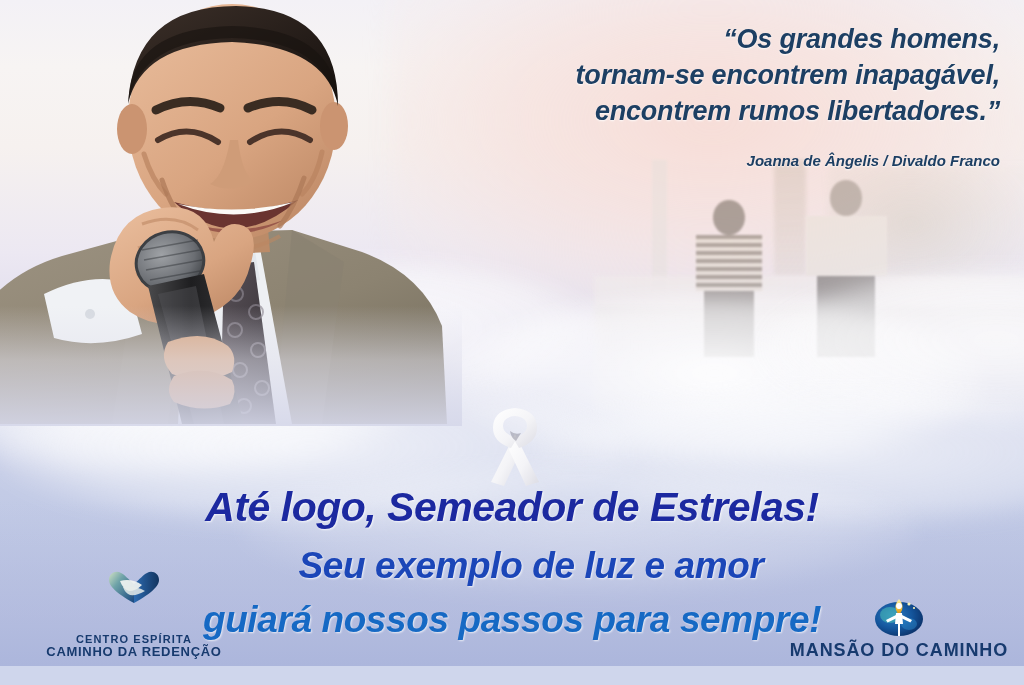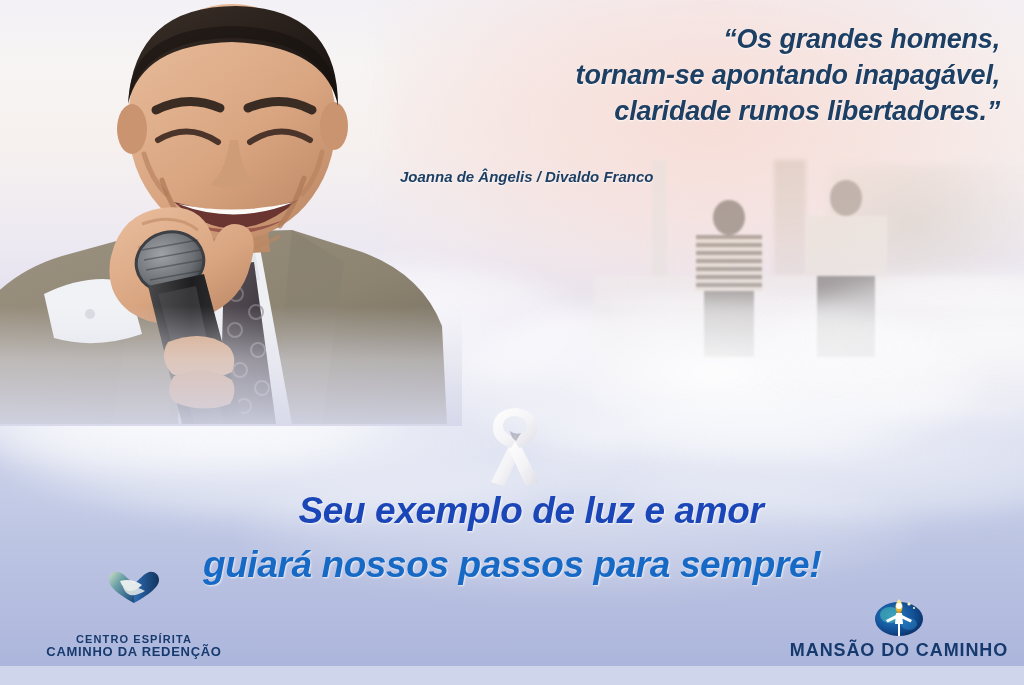--- a/index.html
+++ b/index.html
@@ -128,42 +128,42 @@
     font-style:italic;
     font-weight:bold;
     font-size:27px;
     line-height:1.33;
     color:#1d3f63;
     letter-spacing:-.2px;
     text-shadow:0 1px 2px rgba(255,255,255,.85);
   }
   .quote .ln { display:block; white-space:nowrap; }
   .quote-credit {
-    position:absolute; right:24px; top:168px;
-    width:600px; text-align:left;
+    position:absolute; right:24px; top:152px;
+    width:600px; text-align:right;
     font-style:italic; font-weight:bold;
     font-size:15px; color:#1d3f63;
     text-shadow:0 1px 2px rgba(255,255,255,.8);
   }
 
   
   .ribbon { position:absolute; left:481px; top:404px; width:68px; height:84px; }
   .ribbon svg { display:block; width:100%; height:100%; }
 
   
   .headline {
     position:absolute; left:0; right:0; top:486px;
     text-align:center;
     font-style:italic; font-weight:bold;
     line-height:1.04;
   }
   .hl1 { display:block; font-size:41px; color:#1c29a0; letter-spacing:-.5px;
          text-shadow:1px 1px 2px rgba(255,255,255,.75); }
   .hl2 { display:block; font-size:37px; color:#1b46b8; letter-spacing:-.4px;
-         text-shadow:1px 1px 2px rgba(255,255,255,.75); margin-top:6px;padding-left:38px; }
+         text-shadow:1px 1px 2px rgba(255,255,255,.75); margin-top:18px;padding-left:38px; }
   .hl3 { display:block; font-size:37px; color:#1669c4; letter-spacing:-.4px;
          text-shadow:1px 1px 2px rgba(255,255,255,.7); margin-top:16px; }
 
   
   .logo { position:absolute; bottom:6px; display:flex; flex-direction:column; align-items:center; }
   .logo-left  { left:14px; width:240px; }
   .logo-right { right:10px; width:230px; }
   .logo-mark { margin-bottom:2px; }
   .logo-mark svg { display:block; }
   .logo-txt { color:#173a6e; text-align:center; line-height:1.12; }
@@ -318,42 +318,43 @@
 
         <path d="M176 348 Q212 334 236 352 Q246 362 240 378 Q212 392 180 380 Q166 364 176 348 Z" fill="#d7a57f"></path>
         <path d="M182 382 Q214 370 240 386 Q246 398 238 410 Q210 420 182 408 Q172 396 182 382 Z" fill="#cf9b75"></path>
       </g>
     </svg>
     <div class="portrait-fade"></div>
   </div>
 
   <div class="quote">
     <span class="ln">“Os grandes homens,</span>
-    <span class="ln">tornam-se apontando inapagável,</span>
-    <span class="ln">claridade rumos libertadores.”</span>
+    <span class="ln">tornam-se encontrem inapagável,</span>
+    <span class="ln">encontrem rumos libertadores.”</span>
   </div>
   <div class="quote-credit">Joanna de Ângelis / Divaldo Franco</div>
 
   <div class="ribbon">
     <svg viewBox="0 0 68 84" xmlns="http://www.w3.org/2000/svg" aria-hidden="true">
       <defs>
         <linearGradient id="rb" x1="0" y1="0" x2="1" y2="1">
           <stop offset="0%" stop-color="#ffffff"></stop>
           <stop offset="55%" stop-color="#f4f4f7"></stop>
           <stop offset="100%" stop-color="#dcdce4"></stop>
         </linearGradient>
       </defs>
       <path d="M34 30 L10 78 L23 82 L40 46 Z" fill="url(#rb)"></path>
       <path d="M34 30 L58 78 L45 82 L28 46 Z" fill="url(#rb)"></path>
       <path d="M34 4 Q12 6 12 24 Q12 38 30 44 L36 34 Q22 30 22 22 Q22 13 34 12 Q46 13 46 22 Q46 30 32 34 L38 44 Q56 38 56 24 Q56 6 34 4 Z" fill="url(#rb)"></path>
       <path d="M29 27 Q34 31 40 29 L35 37 Q30 34 29 27 Z" fill="#9a9aa6" opacity=".6"></path>
     </svg>
   </div>
 
   <div class="headline">
+    <span class="hl1">Até logo, Semeador de Estrelas!</span>
     <span class="hl2">Seu exemplo de luz e amor</span>
     <span class="hl3">guiará nossos passos para sempre!</span>
   </div>
 
   <div class="logo logo-left">
     <div class="logo-mark">
       <svg width="54" height="36" viewBox="0 0 54 36" xmlns="http://www.w3.org/2000/svg" aria-hidden="true">
         <defs>
           <linearGradient id="hl" x1="0" y1="0" x2="1" y2="1">
             <stop offset="0%" stop-color="#cfe0c4"></stop>

